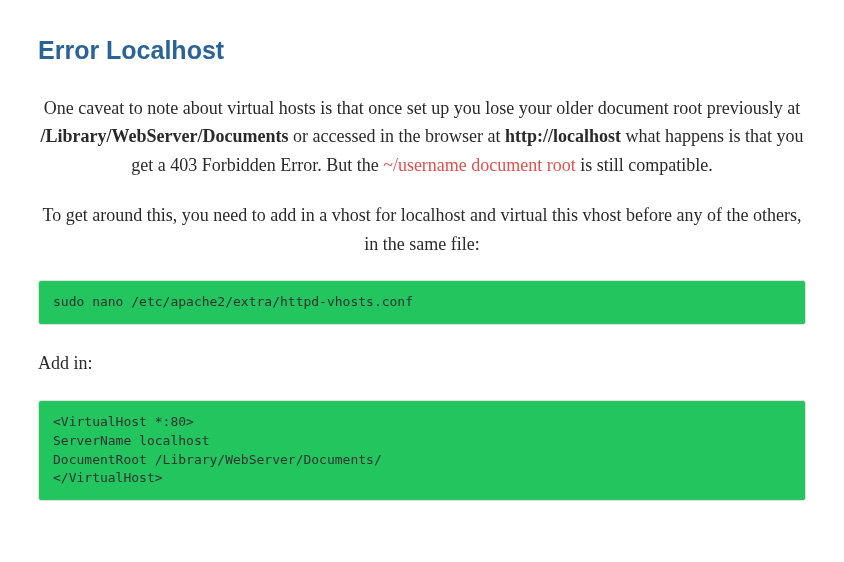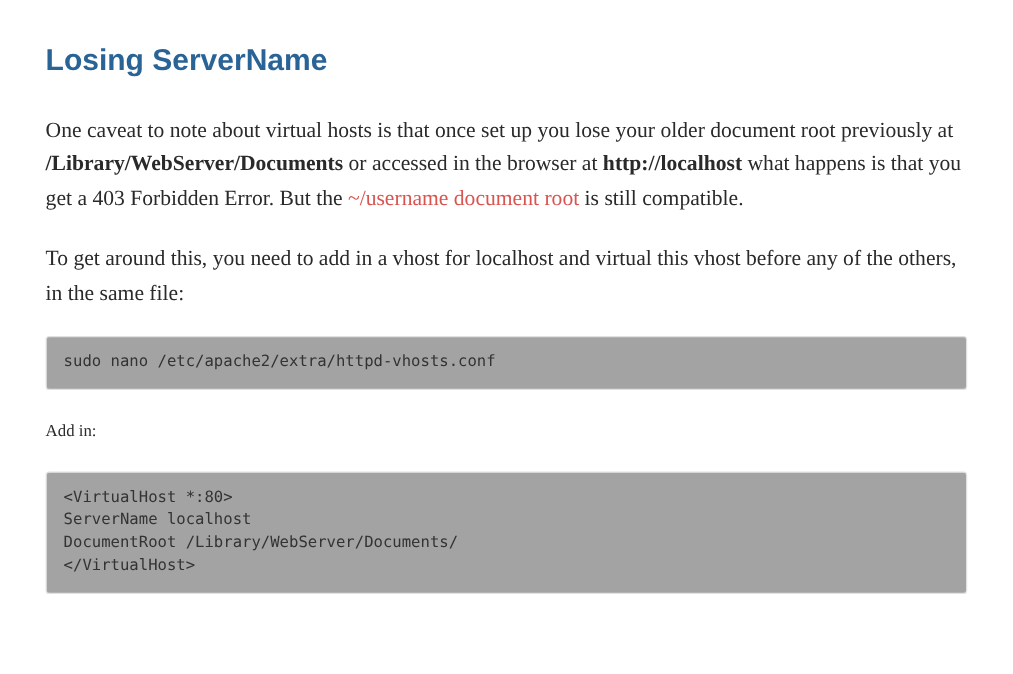--- a/index.html
+++ b/index.html
@@ -20,51 +20,52 @@
       font-size: 25px;
       font-weight: 600;
       margin-bottom: 24px;
       font-family: 'Segoe UI', 'Helvetica Neue', Arial, sans-serif;
     }
     p.body-text {
       font-size: 18px;
       color: #2a2a2a;
       margin-bottom: 22px;
       line-height: 1.58;
+      text-align: center;
     }
     strong.bold {
       font-weight: 700;
     }
     a.link {
       color: #d9534f;
       text-decoration: none;
     }
     pre.code-block {
-      background: #a3a3a3;
+      background: #22c55e;
       border: 1px solid #e1e1e1;
       border-radius: 3px;
       padding: 12px 14px;
       font-family: 'Menlo', 'Consolas', 'Monaco', monospace;
       font-size: 13px;
       color: #333;
       margin-bottom: 24px;
       white-space: pre;
       overflow-x: auto;
       line-height: 1.45;
     }
     p.short-text {
-      font-size: 14px;
+      font-size: 18px;
       color: #2a2a2a;
       margin-bottom: 22px;
     }
   </style>
 </head>
 <body>
 
-<h2 class="section-heading">Losing ServerName</h2>
+<h2 class="section-heading">Error Localhost</h2>
 
 <p class="body-text">
   <span>One caveat to note about virtual hosts is that once set up you lose your older document root previously at </span><strong class="bold">/Library/WebServer/Documents</strong><span> or accessed in the browser at </span><strong class="bold">http://localhost</strong><span> what happens is that you get a 403 Forbidden Error. But the </span><a href="#" class="link">~/username document root</a><span> is still compatible.</span>
 </p>
 
 <p class="body-text">To get around this, you need to add in a vhost for localhost and virtual this vhost before any of the others, in the same file:</p>
 
 <pre class="code-block">sudo nano /etc/apache2/extra/httpd-vhosts.conf</pre>
 
 <p class="short-text">Add in:</p>

